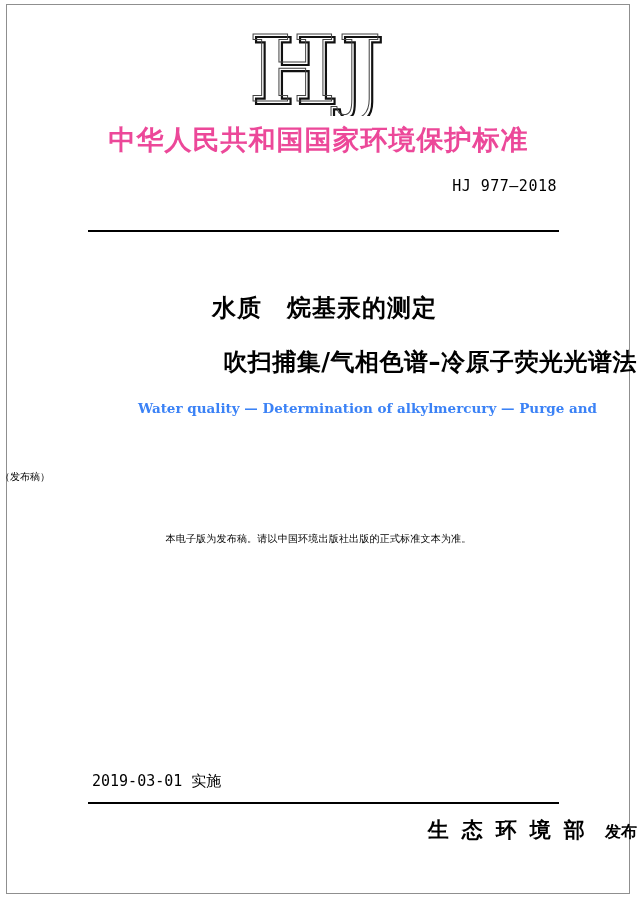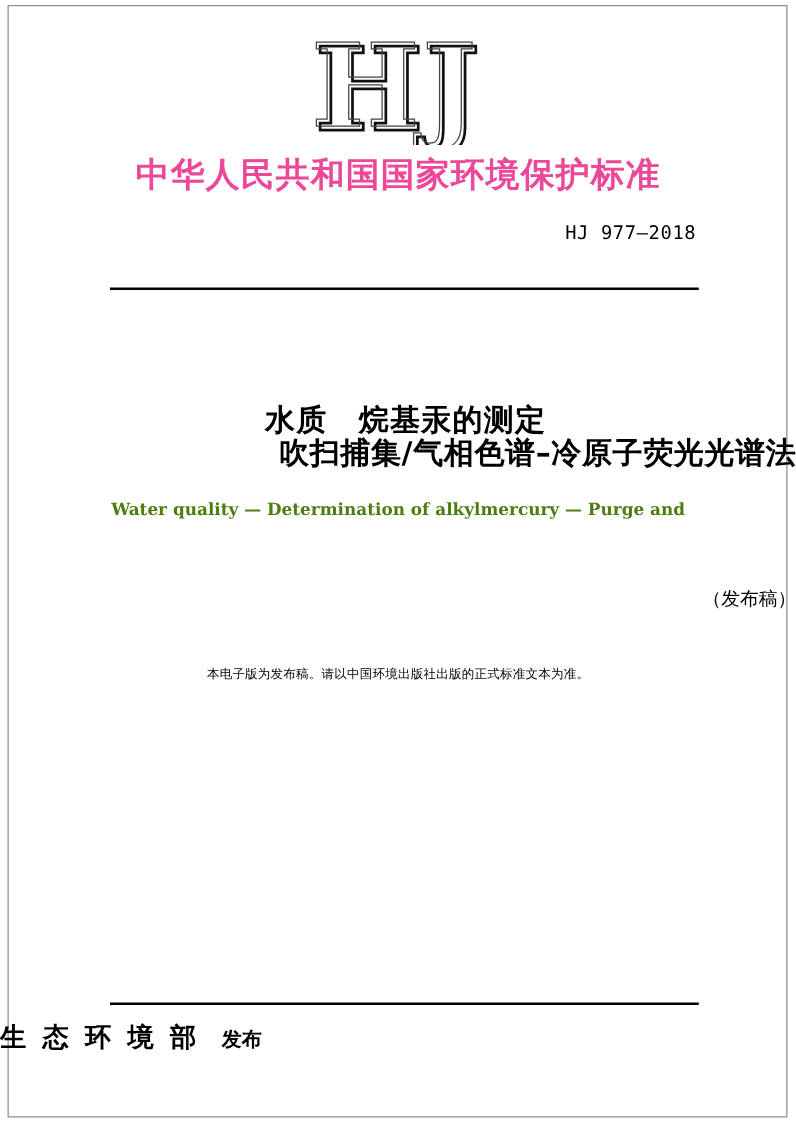--- a/index.html
+++ b/index.html
@@ -69,21 +69,21 @@
     right: 78px;
     top: 230px;
     height: 0;
     border-top: 2px solid #000;
   }
 
   
   .cn-title-1 {
     position: absolute;
     left: 0; right: 0;
-    top: 320px;
+    top: 292px;
     text-align: center;
     font-family: "DejaVu Sans", "Liberation Sans", sans-serif;
     font-size: 24px;
     font-weight: bold;
     letter-spacing: 1px;
     padding-left: 12px;
   }
   .cn-title-2 {
     position: absolute;
     left: 0; right: 0;
@@ -92,37 +92,37 @@
     font-family: "DejaVu Sans", "Liberation Sans", sans-serif;
     font-size: 24px;
     font-weight: bold;
     letter-spacing: 0.5px;
   }
 
   
   .en-title-1, .en-title-2 {
     position: absolute;
     left: 40px; right: 40px;
-    text-align: center;
+    text-align: right;
     font-family: "DejaVu Serif", "Liberation Serif", serif;
     font-size: 13.5px;
     font-weight: bold;
-    color: #4d7c0f;
+    color: #3b82f6;
   }
   .en-title-1 { top: 400px; }
   .en-title-2 { top: 436px; }
 
   
   .draft-note {
     position: absolute;
     left: 0; right: 0;
     top: 470px;
-    text-align: right;
-    font-family: "DejaVu Sans", "Liberation Sans", sans-serif;
-    font-size: 15px;
+    text-align: left;
+    font-family: "DejaVu Sans", "Liberation Sans", sans-serif;
+    font-size: 10px;
   }
 
   
   .disclaimer {
     position: absolute;
     left: 0; right: 0;
     top: 532px;
     text-align: center;
     font-family: "DejaVu Sans", "Liberation Sans", sans-serif;
     font-size: 10px;
@@ -155,21 +155,21 @@
     top: 802px;
     height: 0;
     border-top: 2px solid #000;
   }
 
   
   .issuer {
     position: absolute;
     left: 0; right: 0;
     top: 816px;
-    text-align: left;
+    text-align: right;
     font-family: "DejaVu Sans", "Liberation Sans", sans-serif;
     font-size: 21px;
     font-weight: bold;
   }
   .issuer .agency { letter-spacing: 13px; }
   .issuer .verb {
     font-size: 16px;
     font-weight: bold;
     letter-spacing: 0;
   }
@@ -199,20 +199,24 @@
   <div class="cn-title-2">吹扫捕集/气相色谱–冷原子荧光光谱法</div>
 
   <div class="en-title-1">Water quality — Determination of alkylmercury — Purge and</div>
 
 
   <div class="draft-note">（发布稿）</div>
 
   <div class="disclaimer">本电子版为发布稿。请以中国环境出版社出版的正式标准文本为准。</div>
 
   <div class="dates">
+    <div>
+      <span>2019-03-01</span>
+      <span class="d-cn">实施</span>
+    </div>
   </div>
 
   <div class="rule-bottom"></div>
 
   <div class="issuer">
     <span class="agency">生态环境部</span>
     <span class="verb">发布</span>
   </div>
 
 </div>

